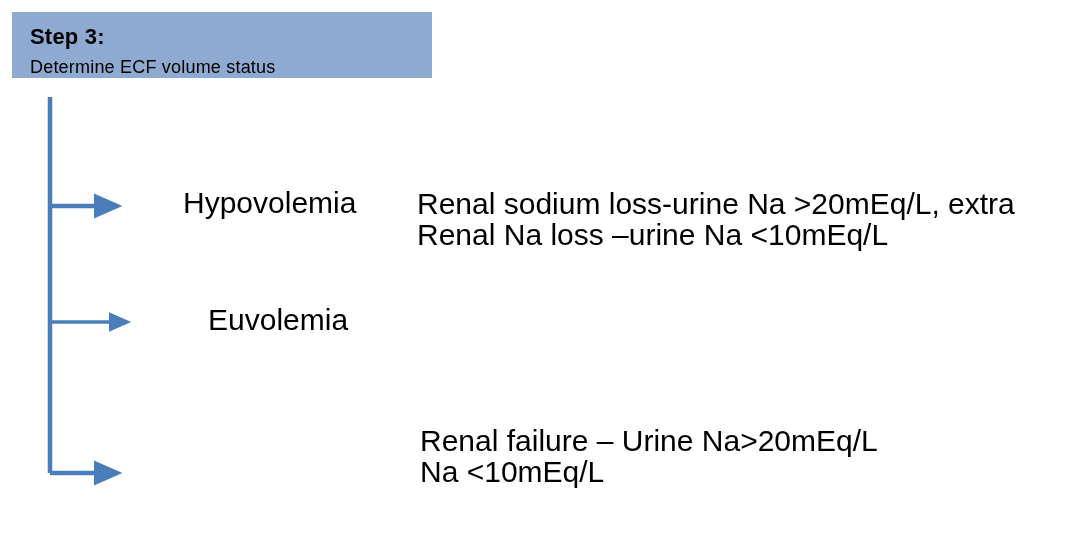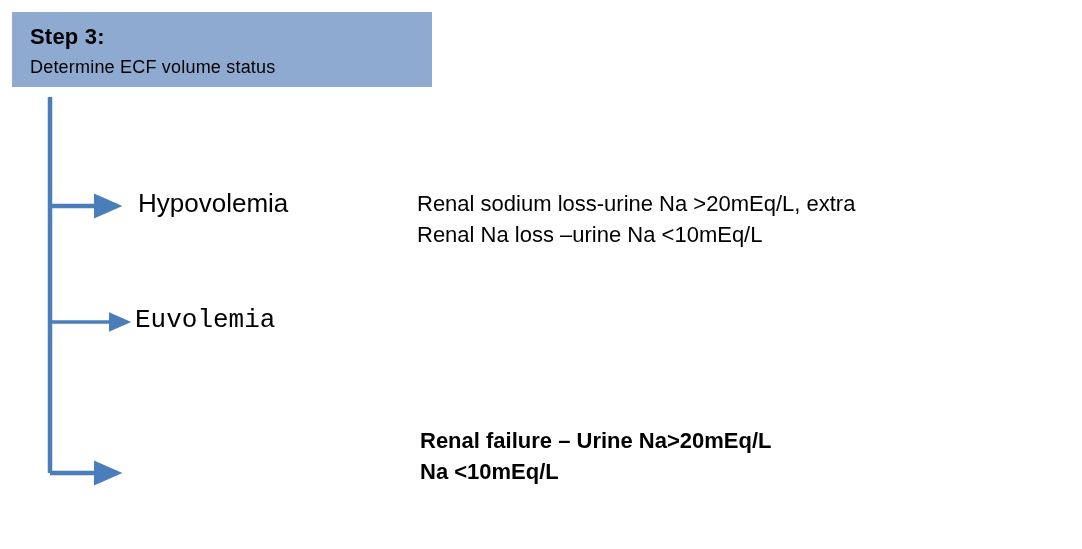--- a/index.html
+++ b/index.html
@@ -19,21 +19,21 @@
     width: 1082px;
     height: 549px;
   }
 
   
   .header-box {
     position: absolute;
     left: 12px;
     top: 12px;
     width: 420px;
-    height: 75px;
+    height: 66px;
     background: #8faad0;
     box-sizing: border-box;
     padding: 10px 0 0 18px;
   }
   .header-line1 {
     font-size: 22px;
     font-weight: bold;
     line-height: 30px;
     letter-spacing: 0.2px;
   }
@@ -48,43 +48,44 @@
   #connectors {
     position: absolute;
     left: 0;
     top: 0;
     width: 1082px;
     height: 549px;
     pointer-events: none;
   }
   .branch-label {
     position: absolute;
-    font-size: 26px;
+    font-size: 30px;
     line-height: 30px;
     white-space: nowrap;
+    margin-left: 45px;
   }
   .branch-text {
     position: absolute;
-    font-size: 22px;
+    font-size: 30px;
     line-height: 31px;
     white-space: nowrap;
   }
   .branch-text div {
     white-space: nowrap;
   }
 
   
   #branch-hypo-label { left: 138px; top: 188px; }
   #branch-hypo-text  { left: 417px; top: 188px; }
 
-  #branch-eu-label   { left: 135px; top: 305px; font-family: Liberation Mono, monospace; }
+  #branch-eu-label   { left: 163px; top: 305px; }
   #branch-eu-text    { left: 417px; top: 303px; }
 
   #branch-hyper-label{ left: 138px; top: 430px; }
-  #branch-hyper-text { left: 420px; top: 425px; font-weight: bold; }
+  #branch-hyper-text { left: 420px; top: 425px; }
 </style>
 </head>
 <body>
 
 <div id="canvas">
 
   <div class="header-box">
     <div class="header-line1">Step 3:</div>
     <div class="header-line2">Determine ECF volume status</div>
   </div>

